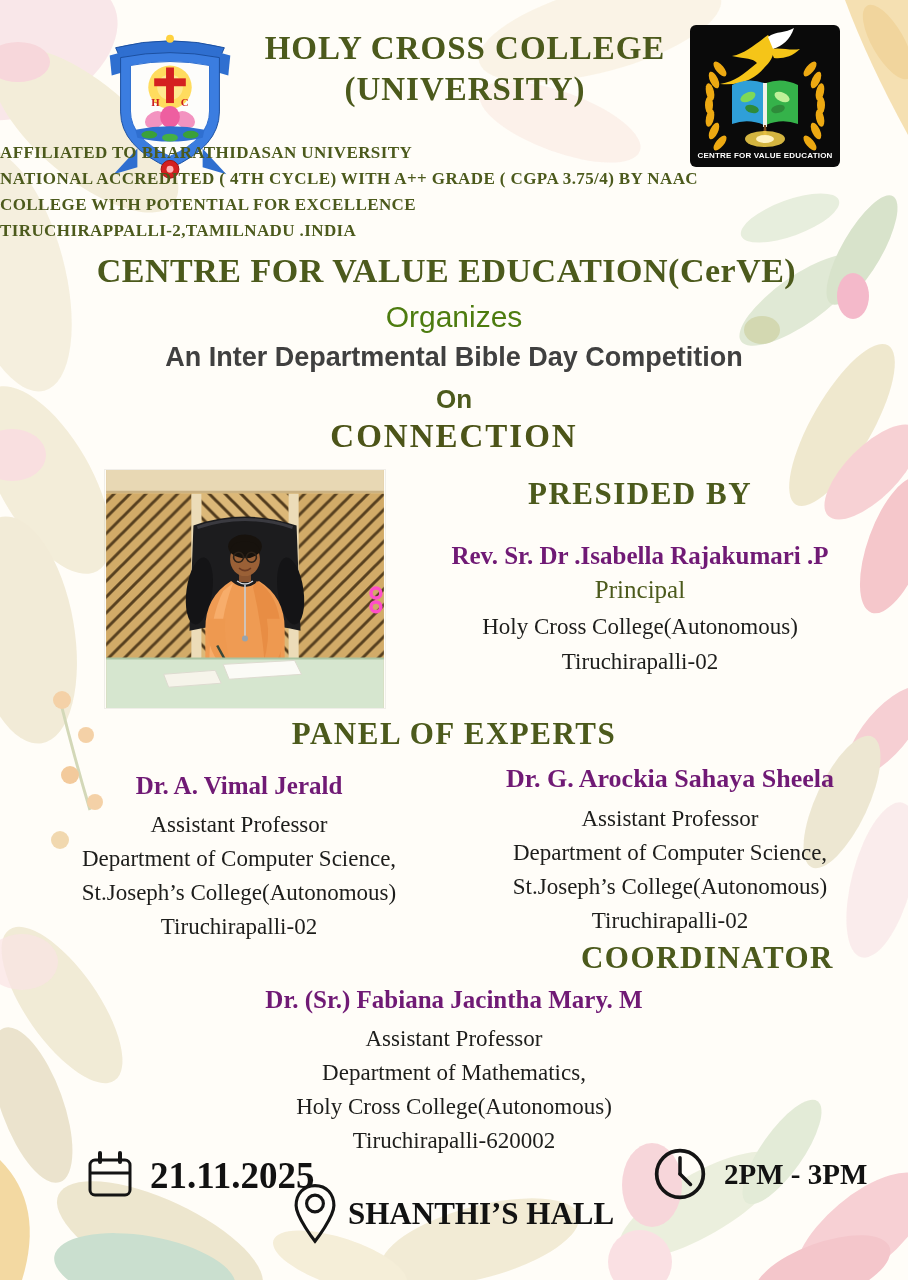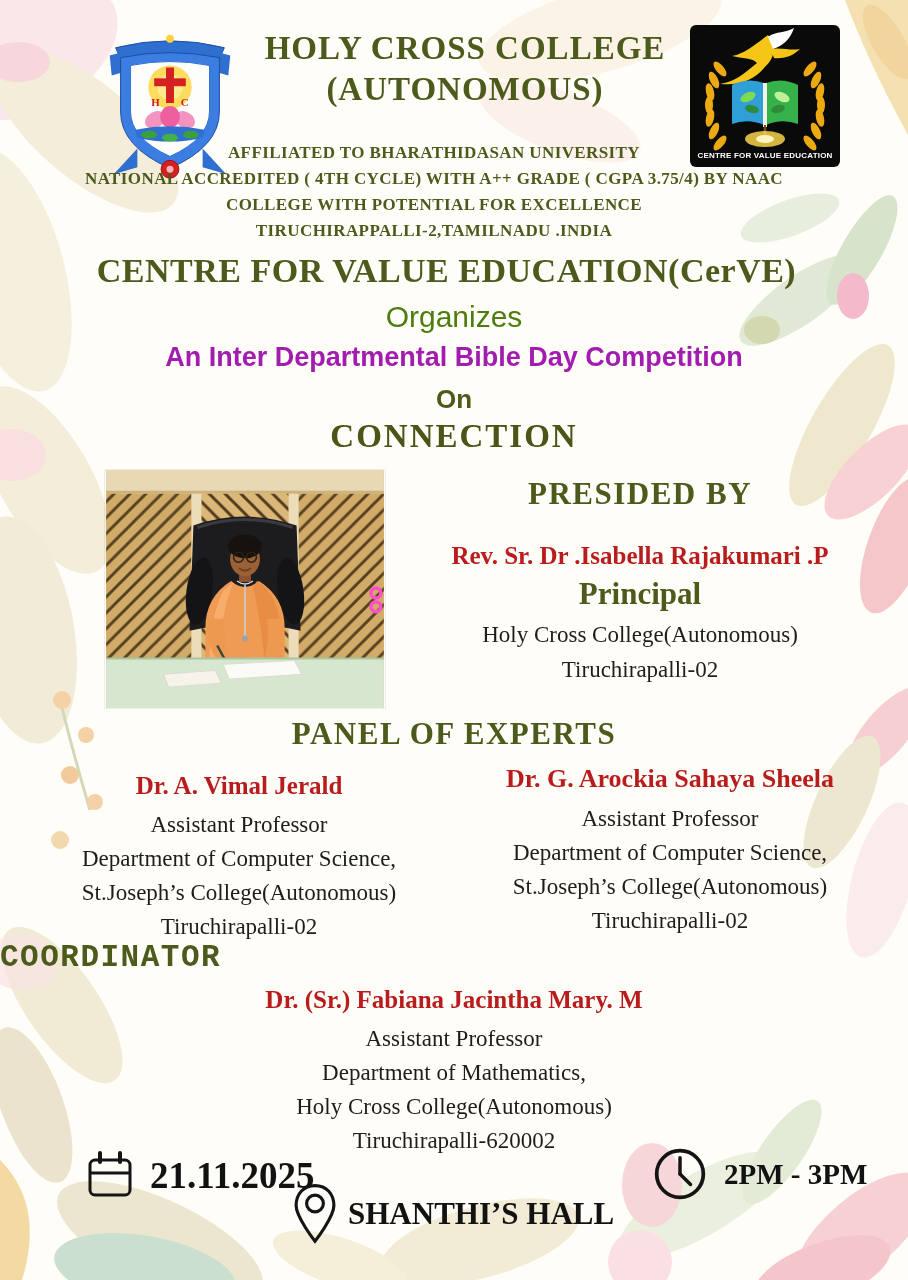--- a/index.html
+++ b/index.html
@@ -7,57 +7,57 @@
     position:relative;width:908px;height:1280px;overflow:hidden;
     background:#fffdf8;font-family:"Liberation Serif",serif;
   }
   .abs{position:absolute;}
   .bg-florals{position:absolute;inset:0;z-index:0;pointer-events:none;}
   .layer{position:absolute;inset:0;z-index:1;}
 
   
   .college-title{left:240px;top:28px;width:450px;text-align:center;
     color:#4c5a1c;font-weight:bold;font-size:33px;letter-spacing:1px;line-height:1.25;}
-  .affil{left:0;top:140px;width:868px;text-align:center;color:#4c5a1c;
+  .affil{left:0;top:140px;width:868px;text-align:left;color:#4c5a1c;
     font-weight:bold;font-size:17px;letter-spacing:.4px;line-height:26px;}
 
   
   .organizer{left:0;top:252px;width:893px;text-align:center;color:#4c5a1c;
     font-weight:bold;font-size:34px;letter-spacing:.5px;}
   .organizes{left:0;top:300px;width:908px;text-align:center;color:#4d7c0f;
     font-family:"Liberation Sans",sans-serif;font-size:30px;}
-  .comp-title{left:0;top:342px;width:908px;text-align:center;color:#a21caf;
+  .comp-title{left:0;top:342px;width:908px;text-align:center;color:#404040;
     font-family:"Liberation Sans",sans-serif;font-weight:bold;font-size:27px;}
   .on-label{left:0;top:384px;width:908px;text-align:center;color:#4c5a1c;
     font-family:"Liberation Sans",sans-serif;font-weight:bold;font-size:26px;}
   .theme{left:0;top:418px;width:908px;text-align:center;color:#4c5418;
     font-weight:bold;font-size:33px;letter-spacing:2px;}
 
   
   .photo{left:105px;top:470px;width:280px;height:238px;box-shadow:0 0 0 1px rgba(0,0,0,.06);}
   .presided{left:400px;top:476px;width:480px;text-align:center;}
   .sec-head{color:#4c5a1c;font-weight:bold;font-size:31px;letter-spacing:1.5px;}
-  .olive-name{color:#b91c1c;font-weight:bold;font-size:25px;}
+  .olive-name{color:#701a75;font-weight:bold;font-size:25px;}
   .body-line{color:#1d1d1b;font-size:23px;}
   .presided .sec-head{margin-bottom:30px;}
   .presided .olive-name{margin-bottom:6px;}
-  .presided .designation{color:#4c5a1c;font-weight:bold;font-size:31px;margin-bottom:10px;}
+  .presided .designation{color:#4c5a1c;font-weight:normal;font-size:25px;margin-bottom:10px;}
   .presided .body-line{margin-bottom:9px;}
 
   
   .experts-head{left:0;top:716px;width:908px;text-align:center;}
   .expert-card{text-align:center;}
   .expert-card .olive-name{margin-bottom:12px;}
   .expert-card .body-line{margin-bottom:8px;}
   .card-left{left:28px;top:772px;width:422px;}
   .card-right{left:452px;top:764px;width:436px;}
   .card-right .olive-name{font-size:26px;}
 
   
-  .coord-head{left:0;top:940px;width:834px;text-align:left;font-family:Liberation Mono, monospace;}
+  .coord-head{left:0;top:940px;width:834px;text-align:right;}
   .coord-block{left:0;top:986px;width:908px;text-align:center;}
   .coord-block .olive-name{margin-bottom:12px;}
   .coord-block .body-line{margin-bottom:8px;}
 
   
   .f-item{display:flex;align-items:center;gap:16px;color:#121212;font-weight:bold;}
   .f-date{left:86px;top:1150px;font-size:37px;}
   .f-time{left:652px;top:1146px;font-size:29px;}
   .f-venue{left:294px;top:1183px;font-size:31px;gap:12px;}
   .f-item svg{flex:0 0 auto;}
@@ -145,21 +145,21 @@
       <ellipse cx="85" cy="111" rx="8" ry="4" fill="#45b045"></ellipse>
       <ellipse cx="106" cy="108" rx="8" ry="4" fill="#3aa03a"></ellipse>
       <path d="M52,122 L28,148 L52,141 Z" fill="#2f6fd0"></path>
       <path d="M118,122 L142,148 L118,141 Z" fill="#2f6fd0"></path>
       <circle cx="85" cy="143" r="9" fill="#d42020" stroke="#9c1212"></circle>
       <circle cx="85" cy="143" r="3.5" fill="#ffb3b3"></circle>
     </svg>
 
     <div class="abs college-title">
       <div>HOLY CROSS COLLEGE</div>
-      <div>(AUTONOMOUS)</div>
+      <div>(UNIVERSITY)</div>
     </div>
 
     <svg class="abs" style="left:690px;top:25px" width="150" height="142" viewBox="0 0 150 142">
       <rect x="0" y="0" width="150" height="142" rx="6" fill="#0a0a0a"></rect>
       <path d="M78,10 C64,20 56,28 42,31 C56,34 63,33 67,38 C52,50 46,56 30,59 C52,61 66,53 74,43 C84,34 88,22 78,10 Z" fill="#f5c518"></path>
       <path d="M78,12 C86,6 96,8 104,3 C100,15 92,21 83,24 Z" fill="#ffffff"></path>
       <path d="M80,24 C92,22 100,26 110,24 C102,32 92,34 84,33 Z" fill="#f5c518"></path>
       <path d="M42,60 Q58,52 74,58 L74,100 Q58,93 42,99 Z" fill="#2f9fd8"></path>
       <path d="M108,60 Q92,52 76,58 L76,100 Q92,93 108,99 Z" fill="#35b24a"></path>
       <rect x="73" y="58" width="4" height="44" fill="#f2f2e8"></rect>

